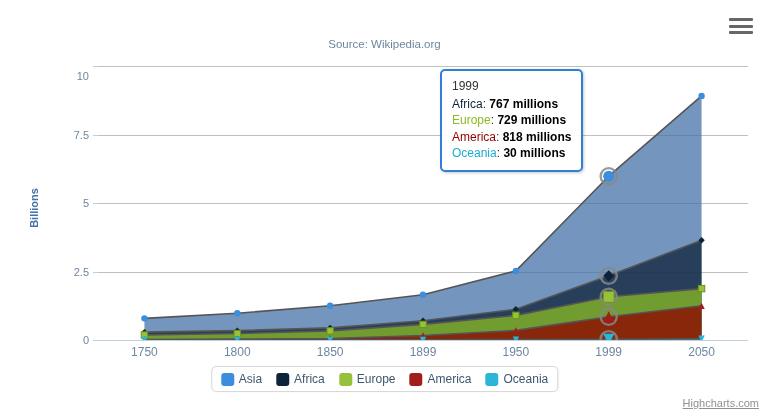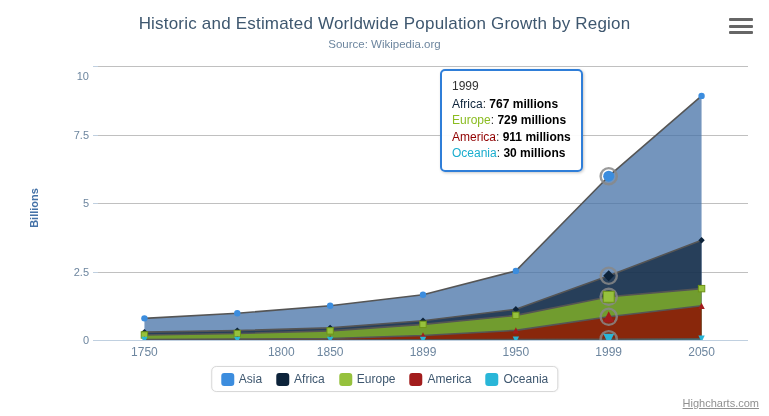--- a/index.html
+++ b/index.html
@@ -202,21 +202,20 @@
     color: #909090;
     cursor: pointer;
     text-decoration: underline;
   }
 </style>
 </head>
 <body>
 
 <div id="chart-root">
 
-  <div class="chart-title">Historic and Estimated Worldwide Population Growth by Region</div>
   <div class="chart-subtitle">Source: Wikipedia.org</div>
 
   <div class="context-button">
     <span></span>
       <span></span>
       <span></span>
   </div>
 
   <div class="y-axis-title">Billions</div>
 
@@ -363,34 +362,34 @@
         </g>
         <g>
           <polygon points="603.5714285714286,275.9396 606.7714285714286,269.5396 600.3714285714285,269.5396" fill="#29B6D8"></polygon>
         </g>
       </svg>
   </div>
 
   <div class="x-axis-line"></div>
   <div id="x-labels">
       <div class="x-label" style="left: 144.429px;">1750</div>
-      <div class="x-label" style="left: 237.286px; margin-left: 44px;">1800</div>
+      <div class="x-label" style="left: 237.286px;">1800</div>
       <div class="x-label" style="left: 330.143px;">1850</div>
       <div class="x-label" style="left: 423px;">1899</div>
       <div class="x-label" style="left: 515.857px;">1950</div>
       <div class="x-label" style="left: 608.714px;">1999</div>
       <div class="x-label" style="left: 701.571px;">2050</div>
     </div>
 
   <div class="tooltip">
     <div class="tooltip-header">1999</div>
     <div id="tooltip-rows">
         <div class="tooltip-row"><span class="tooltip-series" style="color: rgb(13, 35, 58);">Africa</span><span style="color: rgb(51, 51, 51);">: </span><span class="tooltip-value">767 millions</span></div>
         <div class="tooltip-row"><span class="tooltip-series" style="color: rgb(139, 188, 33);">Europe</span><span style="color: rgb(51, 51, 51);">: </span><span class="tooltip-value">729 millions</span></div>
-        <div class="tooltip-row"><span class="tooltip-series" style="color: rgb(145, 0, 0);">America</span><span style="color: rgb(51, 51, 51);">: </span><span class="tooltip-value">911 millions</span></div>
+        <div class="tooltip-row"><span class="tooltip-series" style="color: rgb(145, 0, 0);">America</span><span style="color: rgb(51, 51, 51);">: </span><span class="tooltip-value">818 millions</span></div>
         <div class="tooltip-row"><span class="tooltip-series" style="color: rgb(26, 173, 206);">Oceania</span><span style="color: rgb(51, 51, 51);">: </span><span class="tooltip-value">30 millions</span></div>
       </div>
   </div>
 
   <div class="legend">
     <div id="legend-items" style="display:flex;align-items:center;gap:14px;">
         <div class="legend-item">
           <span class="legend-swatch" style="background: rgb(60, 141, 222);"></span>
           <span class="legend-label">Asia</span>
         </div>

